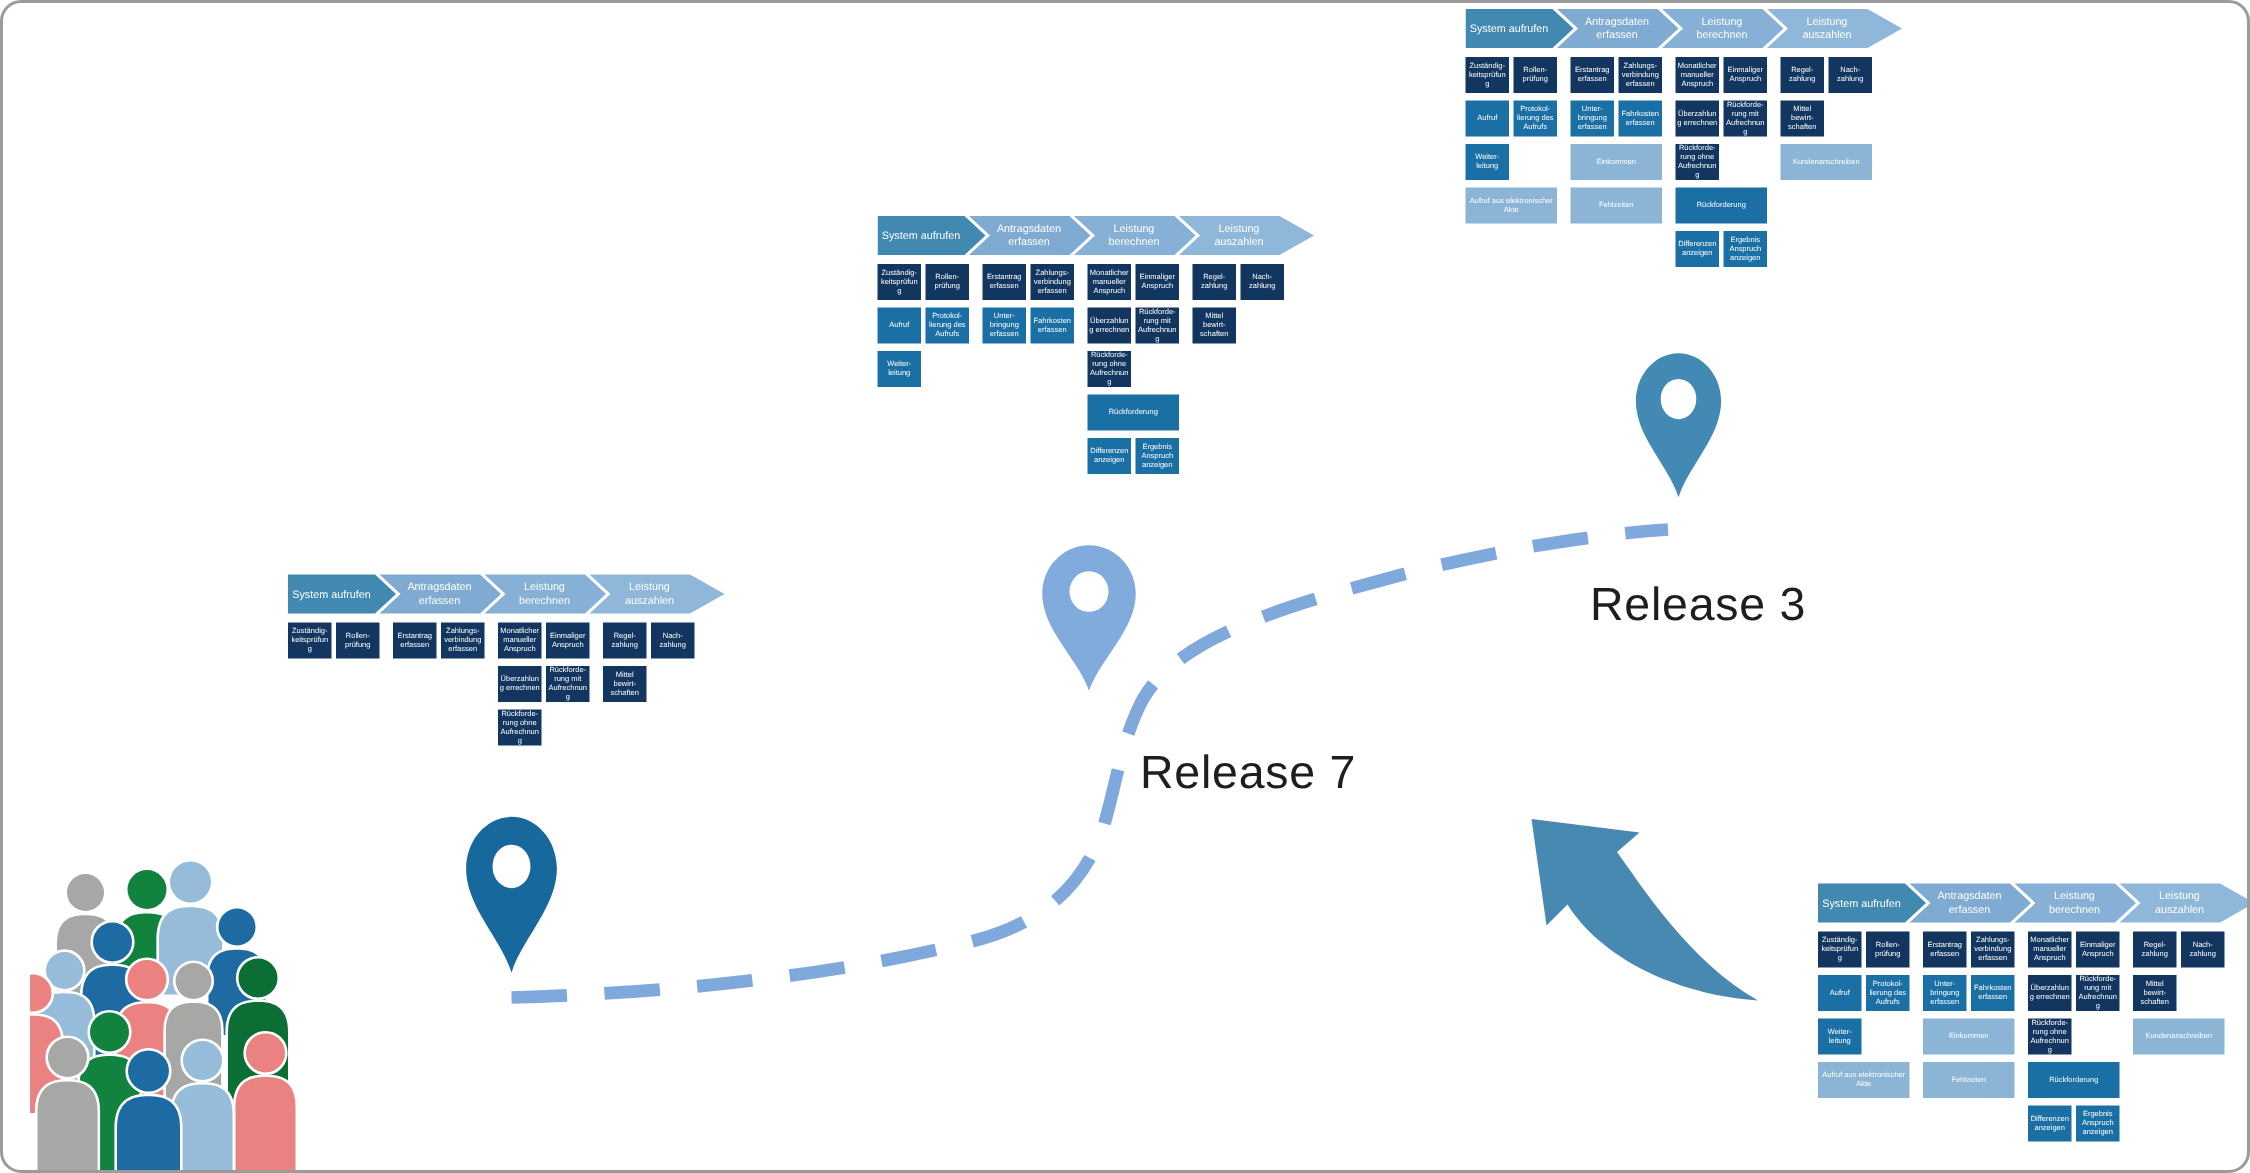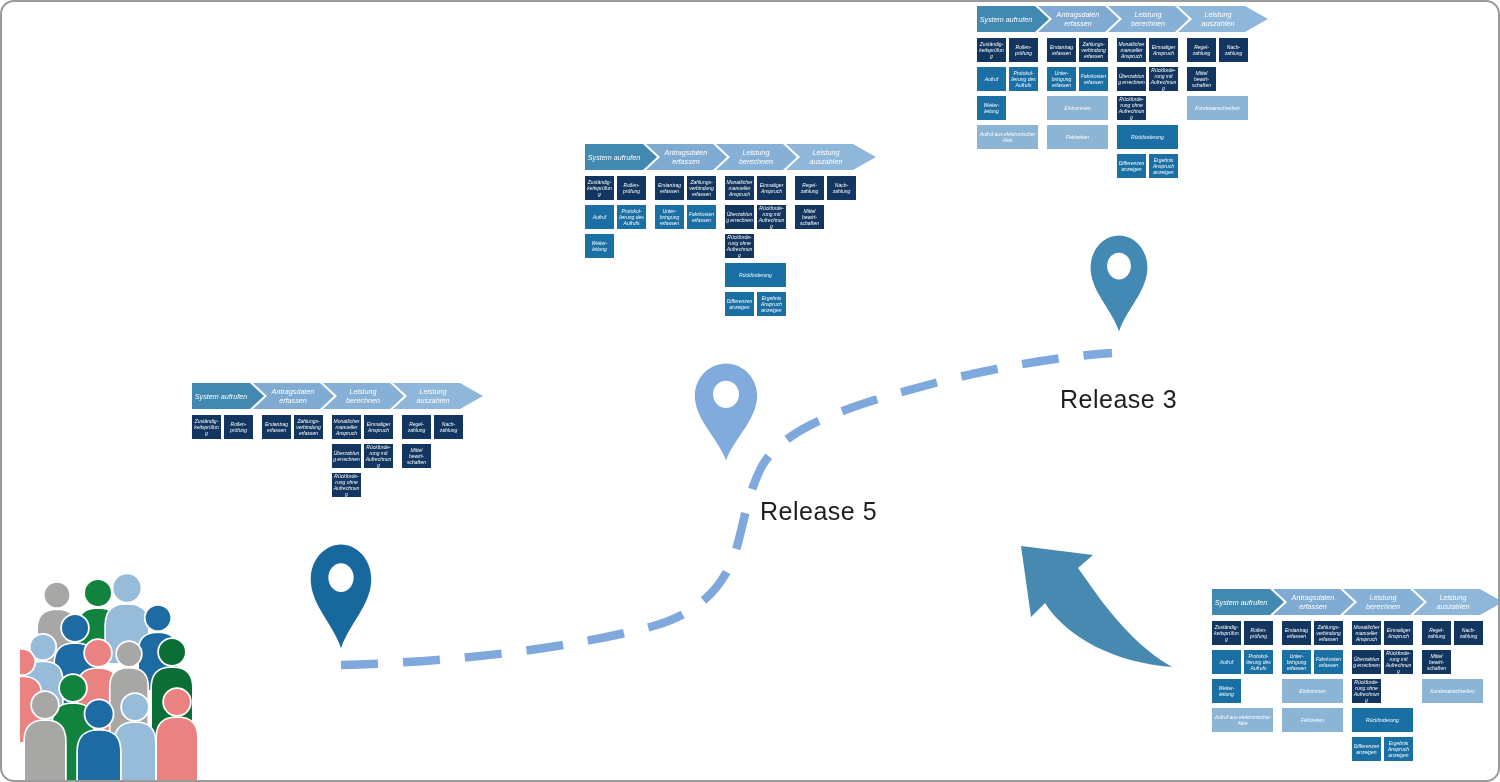--- a/index.html
+++ b/index.html
@@ -1,28 +1,28 @@
 <!DOCTYPE html>
 <html><head>
 <meta charset="utf-8">
 <style>
   html,body{margin:0;padding:0;background:#fff;}
   .canvas{position:relative;width:1500px;height:782px;background:#ffffff;overflow:hidden;
           font-family:"Liberation Sans",sans-serif;}
   .frame{position:absolute;inset:0;border:2px solid #9b9b9b;border-radius:14px;pointer-events:none;z-index:50;}
   .bg-art{position:absolute;left:0;top:0;z-index:1;}
-  .storymap{position:absolute;width:292px;z-index:5;font-style:italic;}
+  .storymap{position:absolute;width:292px;z-index:5;}
   .storymap .grid{position:absolute;left:0;top:33px;}
   .card{position:absolute;color:#fff;font-size:5px;line-height:1.2;display:flex;align-items:center;
         justify-content:center;text-align:center;padding:1px;box-sizing:border-box;height:24px;
         overflow:hidden;word-break:break-word;}
   .tone-navy{background:#12365f;}
   .tone-mid{background:#1a6fa5;}
   .tone-light{background:#8cb4d4;}
-  .release-label{position:absolute;font-size:25px;color:#1e1e1e;letter-spacing:0.5px;z-index:6;}
+  .release-label{position:absolute;font-size:31px;color:#1e1e1e;letter-spacing:0.5px;z-index:6;}
   .pin{position:absolute;z-index:7;}
   .crowd{position:absolute;left:20px;top:550px;z-index:4;}
   .hdr-text{fill:#ffffff;font-size:7.2px;font-family:"Liberation Sans",sans-serif;}
 </style>
 </head>
 <body>
 
 <div class="canvas">
 
   <svg class="bg-art" width="1500" height="782" viewBox="0 0 1500 782">
@@ -230,17 +230,17 @@
     <path d="M12 .5 C6 .5 1 5.4 1 11.5 C1 15 2.6 18.3 4.6 21.4 C7.3 25.6 10.6 29.5 12 33.5
              C13.4 29.5 16.7 25.6 19.4 21.4 C21.4 18.3 23 15 23 11.5 C23 5.4 18 .5 12 .5 Z" fill="#82abdd"></path>
     <circle cx="12" cy="11" r="4.6" fill="#ffffff"></circle>
   </svg>
   <svg class="pin" style="left:1088px;top:234px;" width="62" height="99" viewBox="0 0 24 34" preserveAspectRatio="none">
     <path d="M12 .5 C6 .5 1 5.4 1 11.5 C1 15 2.6 18.3 4.6 21.4 C7.3 25.6 10.6 29.5 12 33.5
              C13.4 29.5 16.7 25.6 19.4 21.4 C21.4 18.3 23 15 23 11.5 C23 5.4 18 .5 12 .5 Z" fill="#4289b4"></path>
     <circle cx="12" cy="11" r="4.6" fill="#ffffff"></circle>
   </svg>
 
-  <div class="release-label" style="left:760px;top:497px;">Release 5</div>
+  <div class="release-label" style="left:760px;top:497px;">Release 7</div>
   <div class="release-label" style="left:1060px;top:385px;">Release 3</div>
 
   <div class="frame"></div>
 </div>
 
 </body></html>

